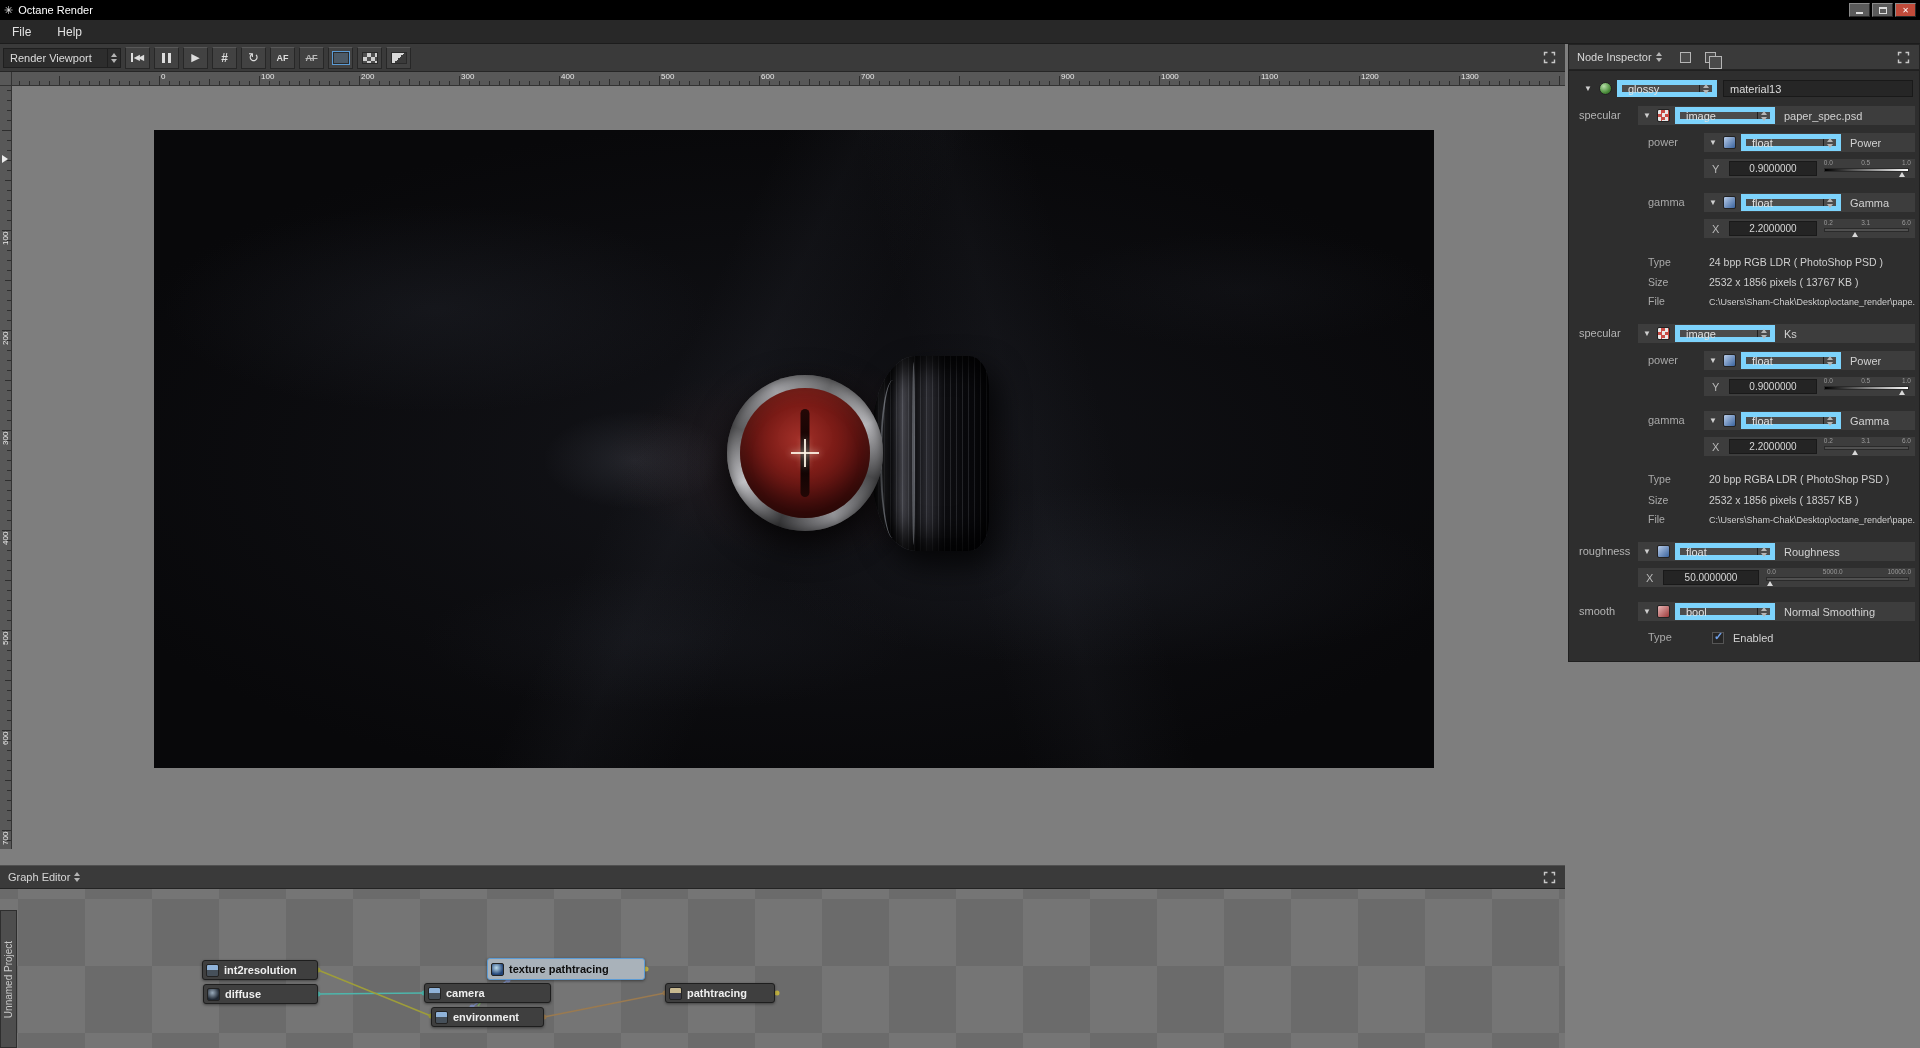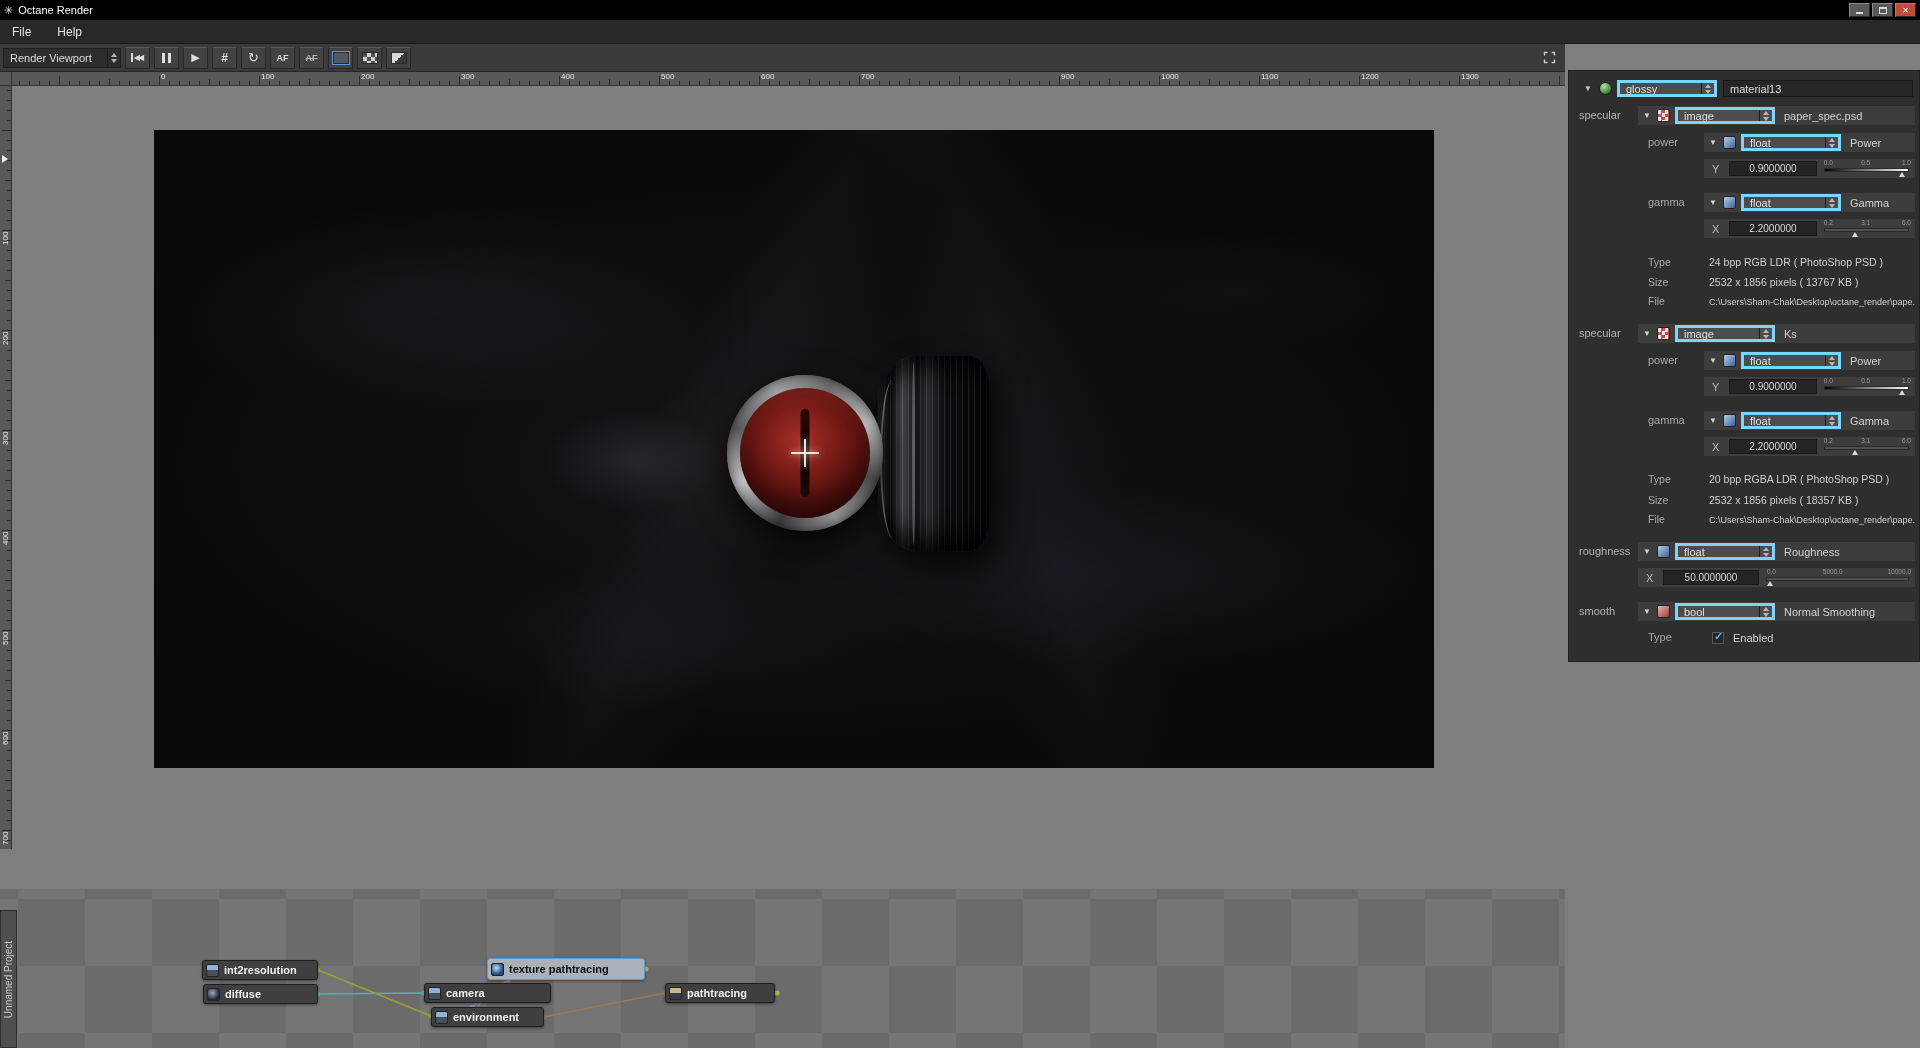--- a/index.html
+++ b/index.html
@@ -127,21 +127,21 @@
 .strip{position:absolute;top:0;bottom:0;right:4px;background:#3d3d3d;display:flex;align-items:center;gap:5px;padding:0 4px}
 .strip.s1{left:69px}
 .strip.s2{left:135px}
 .strip.plain{background:none}
 .tri{font-size:8px;color:#cfcfcf;width:10px;text-align:center;flex:0 0 auto}
 .nicon{width:13px;height:13px;border-radius:2px;border:1px solid #222;flex:0 0 auto}
 .nicon.img{background:conic-gradient(#c84b44 0 90deg,#e8e8e8 0 180deg,#c84b44 0 270deg,#e8e8e8 0);background-size:7px 7px}
 .nicon.flt{background:linear-gradient(135deg,#b8cce8,#39639e)}
 .nicon.boo{background:linear-gradient(135deg,#e8b8b8,#9e3939)}
 .nicon.sphere{border-radius:50%;background:radial-gradient(circle at 35% 30%,#b6e0a8,#4e8f3e 60%,#1f4f18)}
-.dd{height:17px;background:#4c4c4c;border:3px solid #7dd3fc;display:flex;align-items:center;width:100px;flex:0 0 auto}
+.dd{height:17px;background:#4c4c4c;border:5px solid #7dd3fc;display:flex;align-items:center;width:100px;flex:0 0 auto}
 .dd .lbl{flex:1;padding-left:6px;color:#e0e0e0;font-size:11px;white-space:nowrap}
 .nval{color:#d2d2d2;padding-left:4px;white-space:nowrap}
 .axis{width:16px;padding-left:4px;color:#b8b8b8;flex:0 0 auto}
 .numfield{height:15px;background:#242424;border:1px solid #191919;color:#d8d8d8;font:10px "Liberation Sans",sans-serif;text-align:center;width:88px;flex:0 0 auto}
 .namefield{height:17px;background:#262626;border:1px solid #191919;color:#dcdcdc;font:11px "Liberation Sans",sans-serif;padding-left:6px}
 .slider{position:relative;flex:1;height:100%}
 .slider .track{position:absolute;left:2px;right:2px;top:9px;height:4px;background:#505050;border:1px solid #2a2a2a}
 .slider .track.grad{background:linear-gradient(90deg,#000,#fff)}
 .slider .marker{position:absolute;top:13px;width:0;height:0;border-left:3px solid transparent;border-right:3px solid transparent;border-bottom:5px solid #d8d8d8}
 .slider .tk{position:absolute;top:0;font-size:6.5px;color:#9a9a9a;white-space:nowrap}
@@ -490,20 +490,32 @@
       <div class="cap">
         <div class="cap-face"></div>
         <div class="cap-slit"></div>
         <i class="sp-v"></i>
         <i class="sp-h"></i>
       </div>
     </div>
   </div>
 
 
+  <div id="graph-header">
+    <span class="ghtitle">Graph Editor</span>
+    <span class="spin free">
+        <i class="up"></i>
+        <i class="dn"></i>
+      </span>
+    <div class="expand-btn">
+      <svg width="13" height="13" viewBox="0 0 13 13">
+          <path d="M1.5 4.5v-3h3M8.5 1.5h3v3M11.5 8.5v3h-3M4.5 11.5h-3v-3" fill="none" stroke="#c8c8c8" stroke-width="1.4"></path>
+        </svg>
+    </div>
+  </div>
 
   <div id="graph-canvas">
     <svg id="graph-wires" width="1565" height="159">
       <path d="M318 105 L424 104" stroke="#4db6ac" stroke-width="1.5" fill="none"></path>
       <path d="M318 81 L431 127" stroke="#9e9d3a" stroke-width="1.5" fill="none"></path>
       <path d="M508 91 L472 118" stroke="#8090c0" stroke-width="1.5" fill="none"></path>
       <path d="M544 128 L665 104" stroke="#9a7a50" stroke-width="1.5" fill="none"></path>
       <path d="M486 106 L478 117" stroke="#7fae6a" stroke-width="1.5" fill="none"></path>
       <circle cx="318" cy="105" r="2.5" fill="#4db6ac"></circle>
         <circle cx="424" cy="104" r="2.5" fill="#4db6ac"></circle>
@@ -543,20 +555,34 @@
           <span>pathtracing</span>
         </div>
       </div>
     <div id="project-tab">
         <span>Unnamed Project</span>
       </div>
   </div>
 
   <div id="inspector-backdrop"></div>
 
+  <div id="inspector-header">
+    <span class="nititle">Node Inspector</span>
+    <span class="spin free">
+        <i class="up"></i>
+        <i class="dn"></i>
+      </span>
+    <span class="mini-icon"></span>
+    <span class="mini-icon docs"></span>
+    <div class="expand-btn">
+      <svg width="13" height="13" viewBox="0 0 13 13">
+          <path d="M1.5 4.5v-3h3M8.5 1.5h3v3M11.5 8.5v3h-3M4.5 11.5h-3v-3" fill="none" stroke="#c8c8c8" stroke-width="1.4"></path>
+        </svg>
+    </div>
+  </div>
 
   <div id="inspector-body">
 
     <div class="ni-row" style="top:8px">
       <span class="tri" style="position:absolute;left:14px;top:5px">▼</span>
       <span class="nicon sphere" style="position:absolute;left:30px;top:3px"></span>
       <div class="dd" style="position:absolute;left:48px;top:1px">
         <span class="lbl">glossy</span>
         <span class="spin">
             <i class="up"></i>

